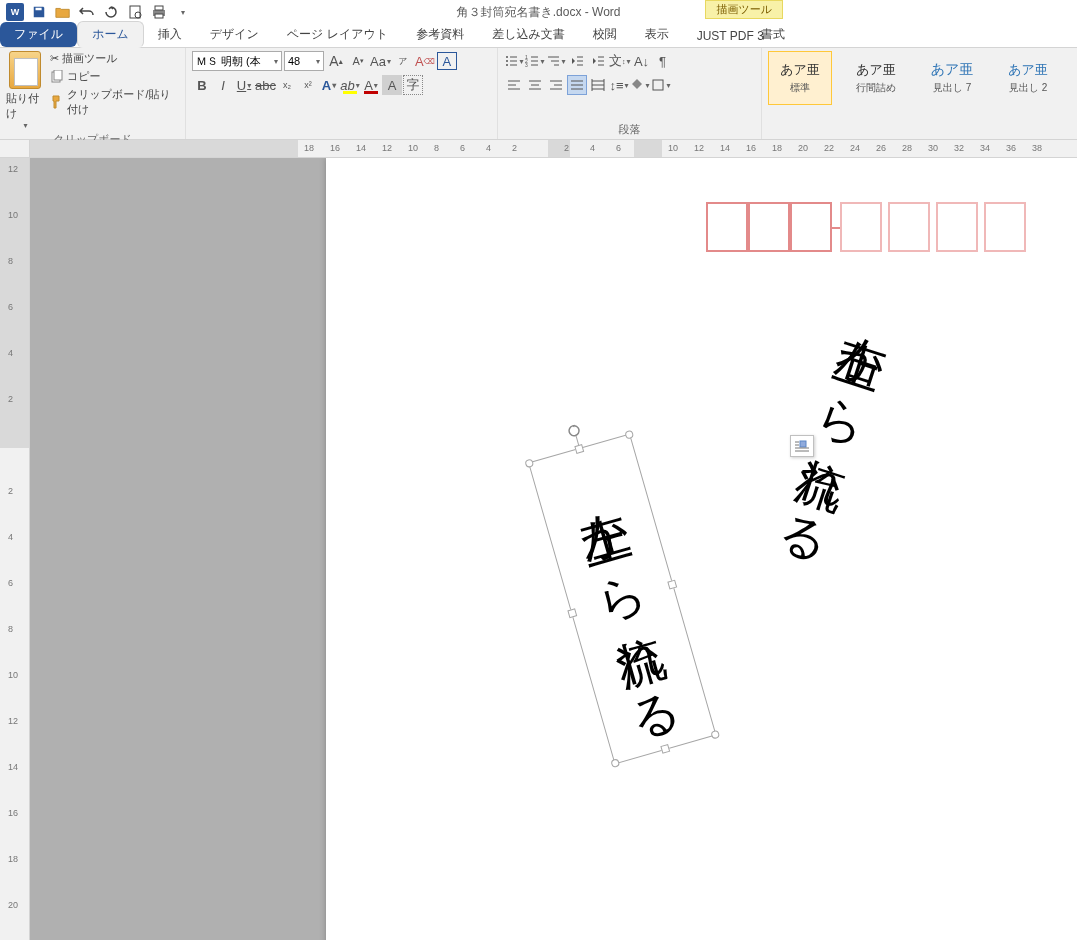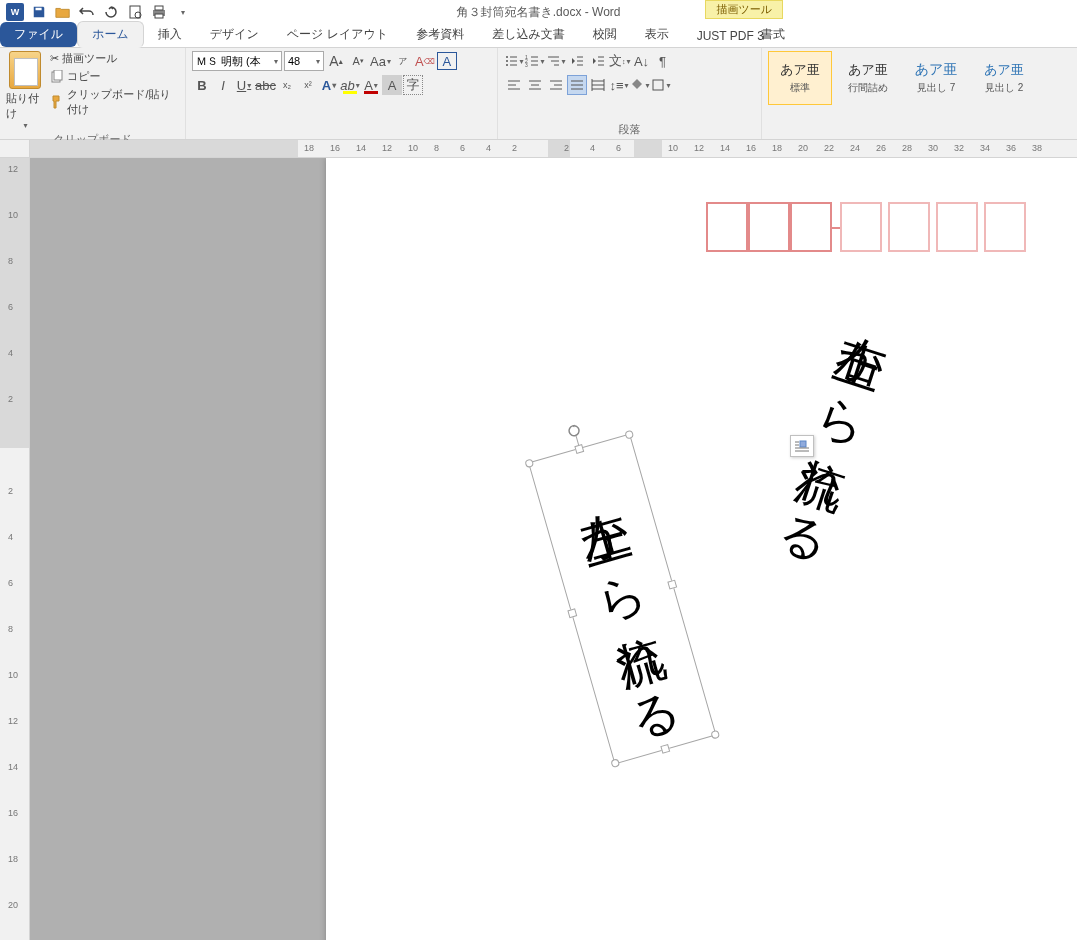--- a/index.html
+++ b/index.html
@@ -48,21 +48,21 @@
 .sub-sup { font-size: 9px; }
 .color-bar { position: absolute; bottom: 1px; left: 3px; right: 3px; height: 3px; }
 .red-bar { background: #c00000; } .yellow-bar { background: #ffff00; }
 
 
 .para-body { display: flex; flex-direction: column; gap: 4px; }
 .para-row { display: flex; gap: 1px; }
 .align-active { background: #c5d8f0; border: 1px solid #7da2d8; }
 
 
-.styles-body { display: flex; gap: 4px; overflow: hidden; width: 300px; }
+.styles-body { display: flex; gap: 12px; overflow: hidden; width: 300px; }
 .style-item { width: 64px; height: 54px; border: 1px solid transparent; display: flex; flex-direction: column; align-items: center; justify-content: center; cursor: pointer; font-size: 11px; }
 .style-item.active { background: #fff0d0; border-color: #ffc839; }
 .style-preview { font-family: "MS Mincho", serif; font-size: 13px; color: #333; margin-bottom: 2px; }
 .style-hd1 { color: #2e74b5; font-size: 14px; }
 .style-hd2 { color: #2e74b5; font-size: 13px; }
 .style-name { font-size: 10px; color: #555; }
 
 
 .ruler-area { display: flex; height: 18px; }
 .ruler-corner { width: 30px; background: #f1f1f1; border-right: 1px solid #d4d4d4; border-bottom: 1px solid #d4d4d4; }

